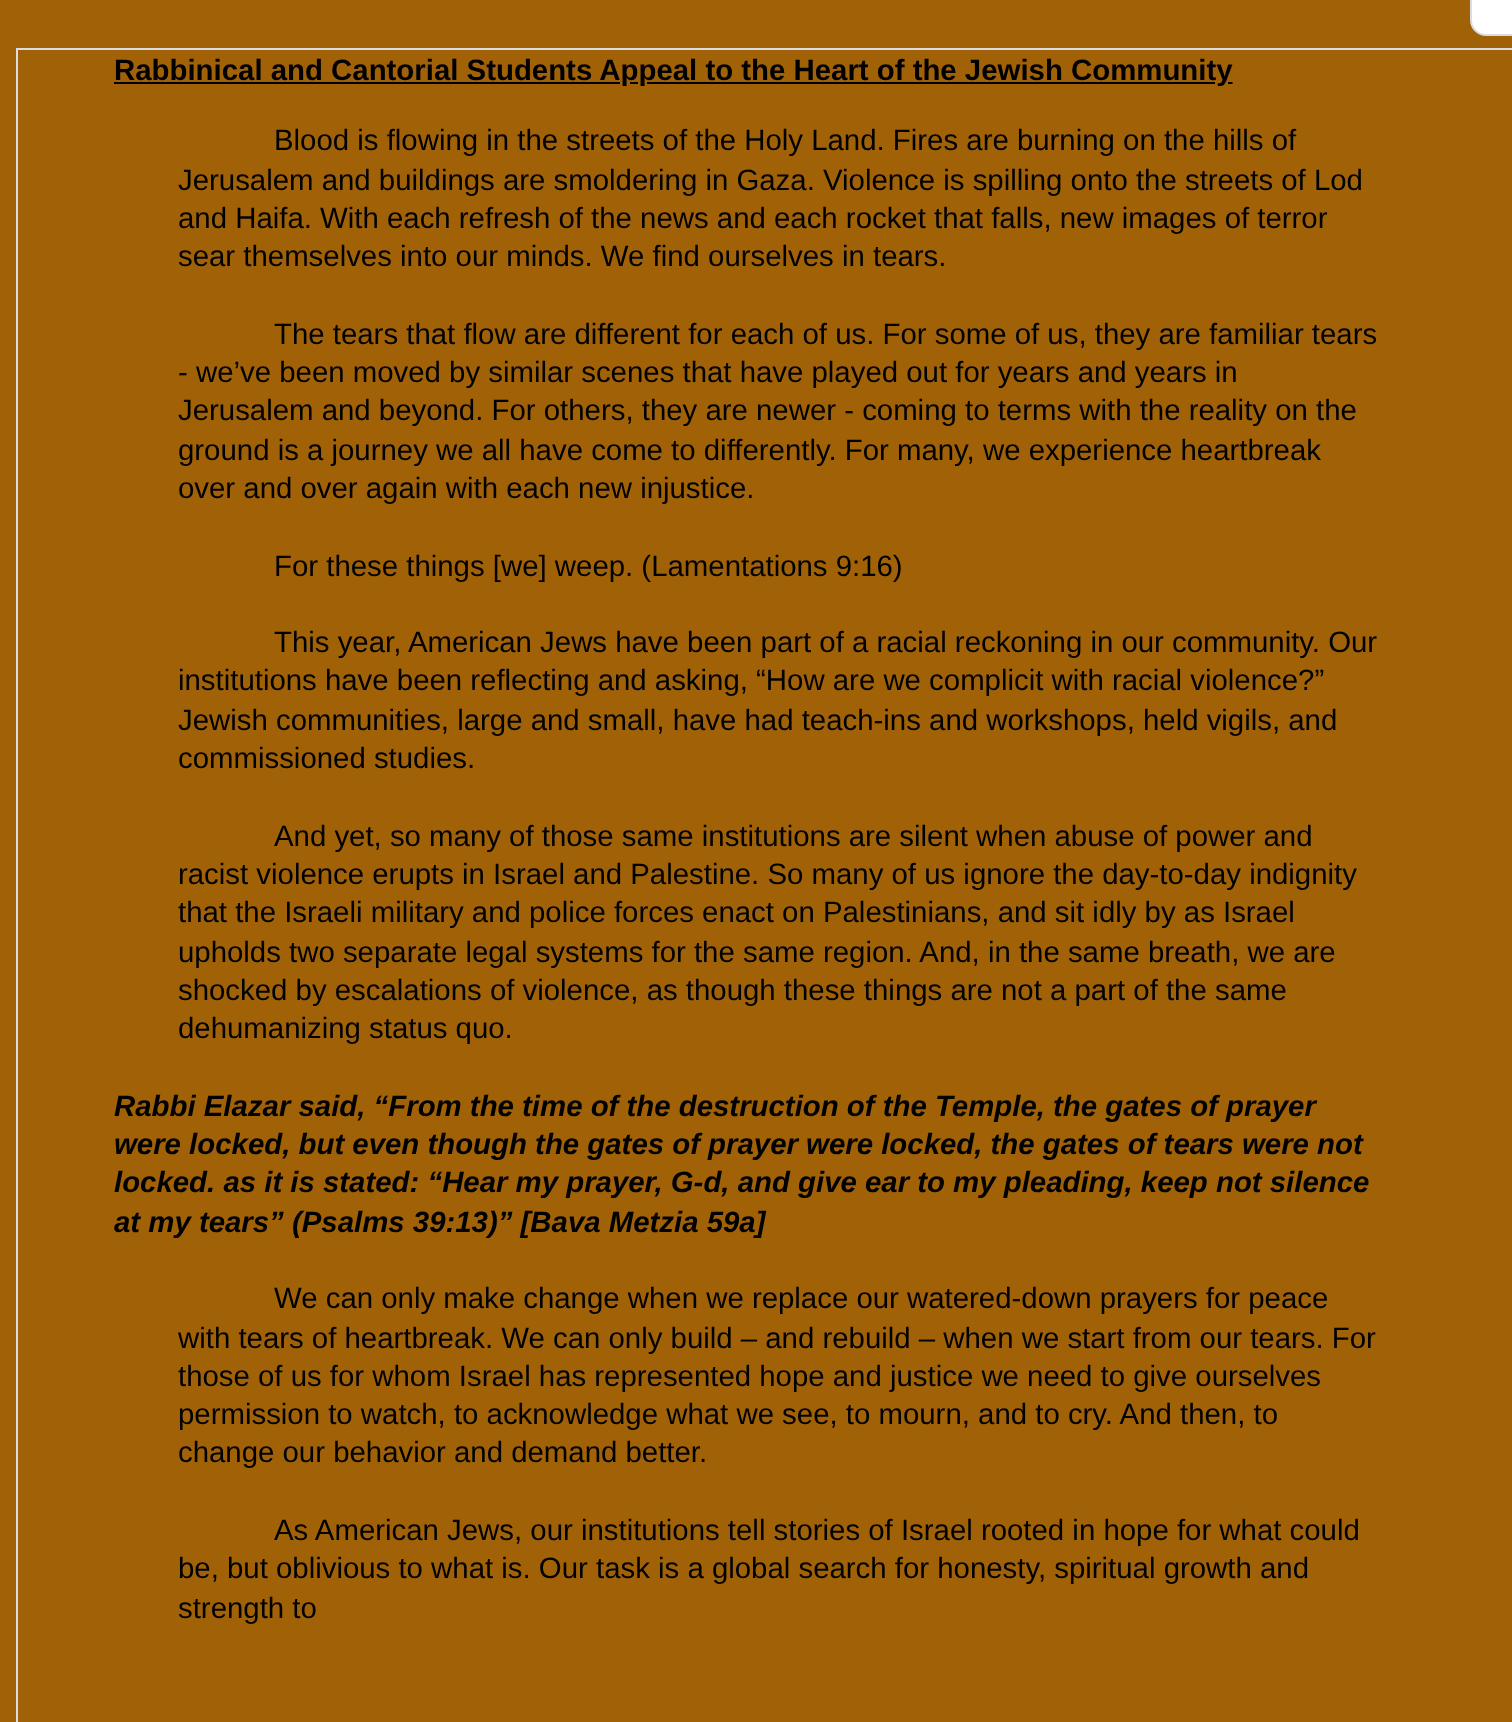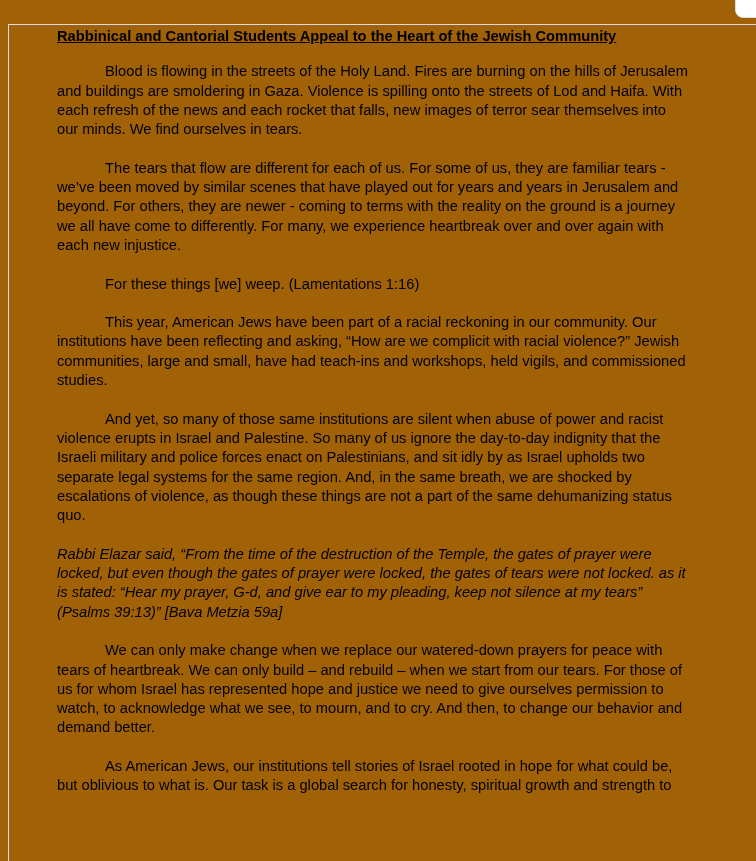--- a/index.html
+++ b/index.html
@@ -51,39 +51,39 @@
     font-size: 14.7px;
     font-weight: bold;
     text-decoration: underline;
     line-height: 19.3px;
     margin: 0 0 16px 0;
   }
   .doc-content p {
     margin: 0 0 19.3px 0;
     line-height: 19.3px;
   }
-  .doc-content p.indent { text-indent: 48px; }
-  .doc-content p.italic { font-style: italic; }
+  .doc-content p.indent { text-indent: 48px; margin-left: 32px; }
+  .doc-content p.italic { font-style: italic; font-weight: bold; }
 </style>
 </head>
 <body>
 
 <div class="viewport">
 
   <div class="page-edge-top"></div>
   <div class="page-edge-left"></div>
 
   <div class="corner-widget"></div>
 
   <div class="doc-content">
     <h1 class="doc-title">Rabbinical and Cantorial Students Appeal to the Heart of the Jewish Community</h1>
     <div id="paragraphs">
         <p class="indent ">Blood is flowing in the streets of the Holy Land. Fires are burning on the hills of Jerusalem and buildings are smoldering in Gaza. Violence is spilling onto the streets of Lod and Haifa. With each refresh of the news and each rocket that falls, new images of terror sear themselves into our minds. We find ourselves in tears.</p>
         <p class="indent ">The tears that flow are different for each of us. For some of us, they are familiar tears - we’ve been moved by similar scenes that have played out for years and years in Jerusalem and beyond. For others, they are newer - coming to terms with the reality on the ground is a journey we all have come to differently. For many, we experience heartbreak over and over again with each new injustice.</p>
-        <p class="indent ">For these things [we] weep. (Lamentations 1:16)</p>
+        <p class="indent ">For these things [we] weep. (Lamentations 9:16)</p>
         <p class="indent ">This year, American Jews have been part of a racial reckoning in our community. Our institutions have been reflecting and asking, “How are we complicit with racial violence?” Jewish communities, large and small, have had teach-ins and workshops, held vigils, and commissioned studies.</p>
         <p class="indent ">And yet, so many of those same institutions are silent when abuse of power and racist violence erupts in Israel and Palestine. So many of us ignore the day-to-day indignity that the Israeli military and police forces enact on Palestinians, and sit idly by as Israel upholds two separate legal systems for the same region. And, in the same breath, we are shocked by escalations of violence, as though these things are not a part of the same dehumanizing status quo.</p>
         <p class="italic">Rabbi Elazar said, “From the time of the destruction of the Temple, the gates of prayer were locked, but even though the gates of prayer were locked, the gates of tears were not locked. as it is stated: “Hear my prayer, G-d, and give ear to my pleading, keep not silence at my tears” (Psalms 39:13)” [Bava Metzia 59a]</p>
         <p class="indent ">We can only make change when we replace our watered-down prayers for peace with tears of heartbreak. We can only build – and rebuild – when we start from our tears. For those of us for whom Israel has represented hope and justice we need to give ourselves permission to watch, to acknowledge what we see, to mourn, and to cry. And then, to change our behavior and demand better.</p>
         <p class="indent ">As American Jews, our institutions tell stories of Israel rooted in hope for what could be, but oblivious to what is. Our task is a global search for honesty, spiritual growth and strength to</p>
       </div>
   </div>
 
 </div>
 

